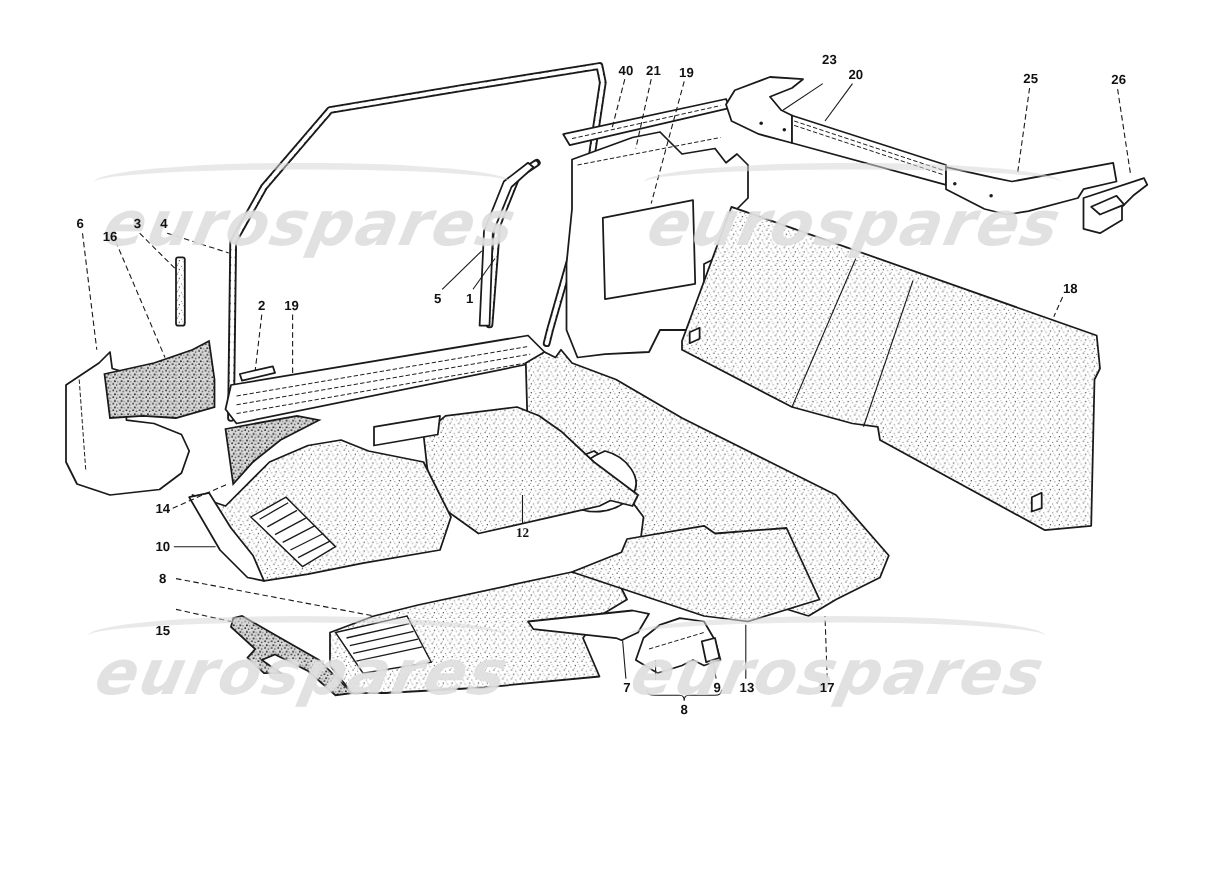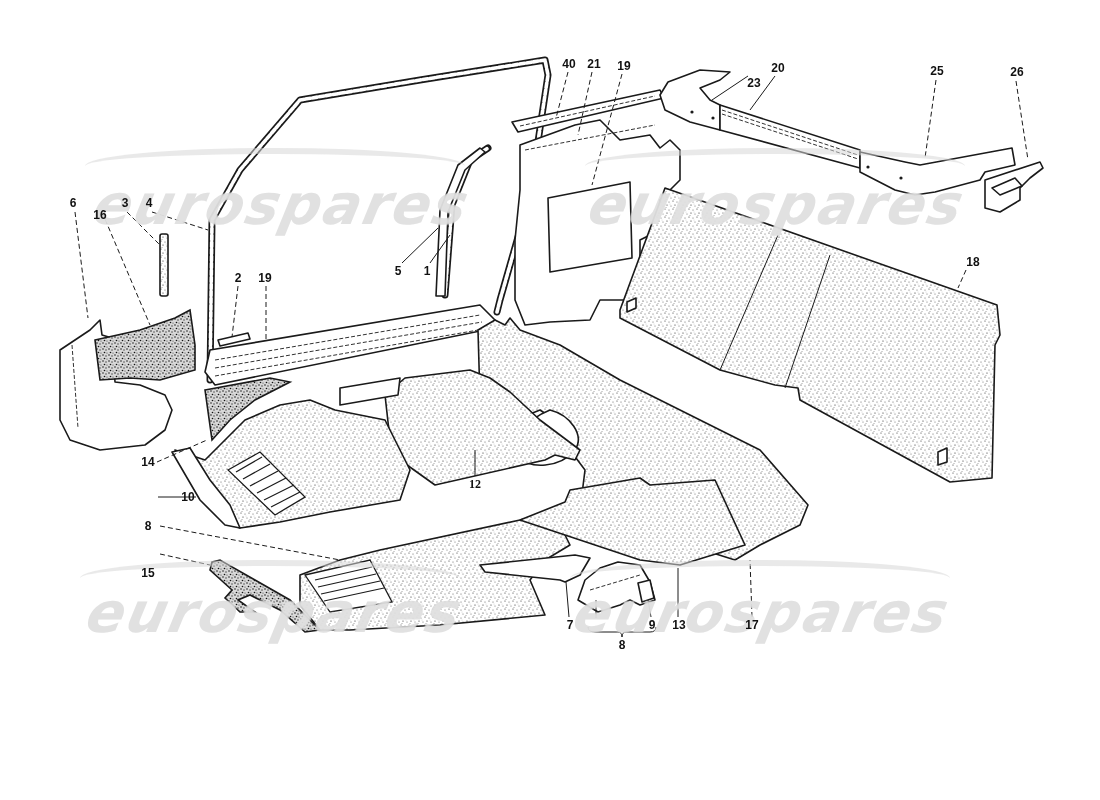--- a/index.html
+++ b/index.html
@@ -215,29 +215,29 @@
 
 <div class="callout" style="left:427px; top:271px;">1</div>
 <div class="callout" style="left:238px; top:278px;">2</div>
 <div class="callout" style="left:125px; top:203px;">3</div>
 <div class="callout" style="left:149px; top:203px;">4</div>
 <div class="callout" style="left:398px; top:271px;">5</div>
 <div class="callout" style="left:73px; top:203px;">6</div>
 <div class="callout" style="left:570px; top:625px;">7</div>
 <div class="callout" style="left:622px; top:645px;">8</div>
 <div class="callout" style="left:652px; top:625px;">9</div>
-<div class="callout" style="left:148px; top:497px;margin-left:40px;">10</div>
+<div class="callout" style="left:148px; top:497px;">10</div>
 <div class="callout" style="left:148px; top:526px;">8</div>
 <div class="callout" style="left:475px; top:484px;font-family:Liberation Serif, serif;">12</div>
 <div class="callout" style="left:679px; top:625px;">13</div>
 <div class="callout" style="left:148px; top:462px;">14</div>
 <div class="callout" style="left:148px; top:573px;">15</div>
 <div class="callout" style="left:100px; top:203px;margin-top:12px;">16</div>
 <div class="callout" style="left:752px; top:625px;">17</div>
 <div class="callout" style="left:973px; top:262px;">18</div>
 <div class="callout" style="left:265px; top:278px;">19</div>
 <div class="callout" style="left:569px; top:64px;">40</div>
 <div class="callout" style="left:594px; top:64px;">21</div>
 <div class="callout" style="left:624px; top:66px;">19</div>
-<div class="callout" style="left:754px; top:83px;">23</div>
+<div class="callout" style="left:754px; top:54px;">23</div>
 <div class="callout" style="left:778px; top:68px;">20</div>
 <div class="callout" style="left:937px; top:71px;">25</div>
 <div class="callout" style="left:1017px; top:72px;">26</div>
 
 </body></html>

